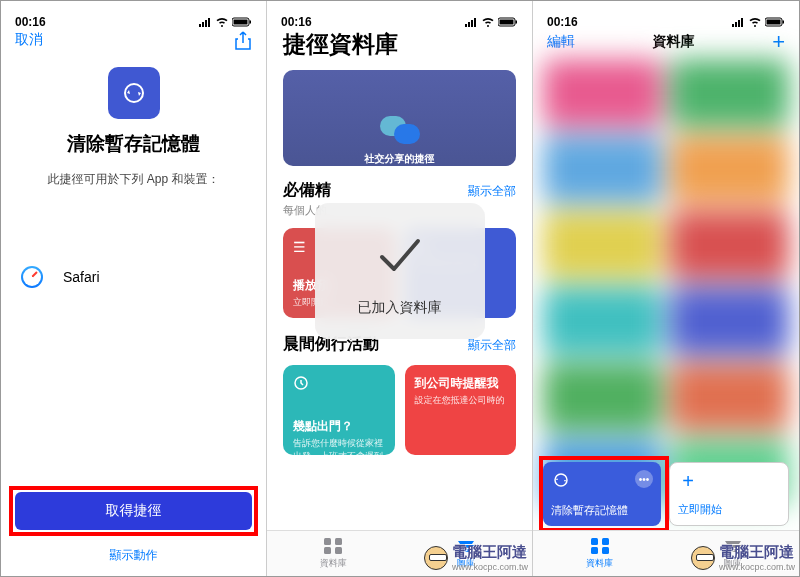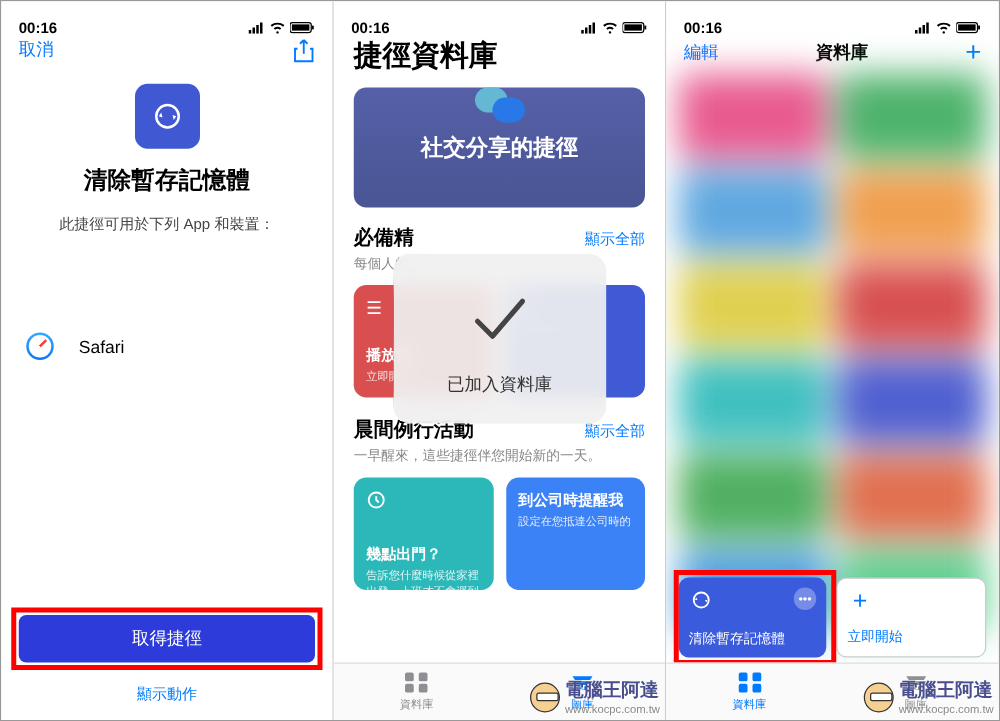--- a/index.html
+++ b/index.html
@@ -17,21 +17,21 @@
 .s1-sub { text-align: center; font-size: 12px; color: #444; margin-top: 14px; padding: 0 20px; }
 .s1-safari { display: flex; align-items: center; gap: 20px; padding: 8px 20px; margin-top: 70px; font-size: 14px; }
 .safari-icon { width: 22px; height: 22px; border-radius: 50%; background: linear-gradient(#34aaff,#0b78ff); position: relative; }
 .safari-icon::after { content: ""; position: absolute; inset: 2px; border-radius: 50%; background: #fff; }
 .safari-icon::before { content: ""; position: absolute; left: 50%; top: 50%; width: 2px; height: 14px; background: linear-gradient(#ff3b30 50%, #fff 50%); transform: translate(-50%,-50%) rotate(45deg); z-index: 2; }
 .s1-btn { position: absolute; bottom: 46px; left: 14px; right: 14px; height: 38px; background: #2d3bdb; color: #fff; border-radius: 6px; display: flex; align-items: center; justify-content: center; font-size: 14px; font-weight: 500; }
 .red-box-1 { position: absolute; bottom: 40px; left: 8px; right: 8px; height: 50px; border: 4px solid #ff0000; }
 .s1-hint { position: absolute; bottom: 12px; left: 0; right: 0; text-align: center; font-size: 12px; color: #007aff; }
 
 .s2-title { font-size: 23px; font-weight: 700; padding: 4px 16px 10px; }
-.s2-banner { margin: 0 16px 14px; height: 96px; background: linear-gradient(#5560a8,#4a5594); border-radius: 10px; color: #fff; display: flex; flex-direction: column; align-items: center; justify-content: flex-start; font-size: 18px; font-weight: 600; position: relative; }
+.s2-banner { margin: 0 16px 14px; height: 96px; background: linear-gradient(#5560a8,#4a5594); border-radius: 10px; color: #fff; display: flex; flex-direction: column; align-items: center; justify-content: flex-end; font-size: 10px; font-weight: 600; position: relative; }
 .banner-bubble { width: 40px; height: 28px; position: relative; margin-bottom: 8px; }
 .banner-bubble::before { content: ""; position: absolute; left: 0; top: 0; width: 26px; height: 20px; background: #64b8d4; border-radius: 10px; }
 .banner-bubble::after { content: ""; position: absolute; right: 0; bottom: 0; width: 26px; height: 20px; background: #2878e8; border-radius: 10px; }
 .s2-section { padding: 0 16px; }
 .s2-sh { display: flex; justify-content: space-between; align-items: baseline; }
 .s2-sh-t { font-size: 16px; font-weight: 700; }
 .s2-sh-sub { font-size: 11px; color: #888; margin-top: 2px; }
 .s2-link { color: #007aff; font-size: 12px; }
 .s2-cards { display: flex; gap: 10px; margin-top: 10px; }
 .card { flex: 1; border-radius: 10px; padding: 10px; color: #fff; height: 90px; position: relative; }
@@ -160,33 +160,32 @@
         <div class="card-t">線</div>
         <div class="card-s">導問路線的路線</div>
       </div>
     </div>
   </div>
   <div class="s2-section s2-sec2">
     <div class="s2-sh">
       <span class="s2-sh-t">晨間例行活動</span>
       <span class="s2-link">顯示全部</span>
     </div>
-    <div class="s2-sh-sub">一早醒來，這些捷徑伴您開始新的一天。</div>
     <div class="s2-cards">
       <div class="card card-teal">
         <span class="card-icon">
           <svg width="16" height="16" viewBox="0 0 16 16">
                 <circle cx="8" cy="8" r="6" fill="none" stroke="#fff" stroke-width="1.5"></circle>
                 <path d="M8 5v3l2 2" stroke="#fff" stroke-width="1.5" fill="none"></path>
               </svg>
         </span>
         <div class="card-t">幾點出門？</div>
         <div class="card-s">告訴您什麼時候從家裡出發，上班才不會遲到</div>
       </div>
-      <div class="card" style="background:#3b82f6">
+      <div class="card" style="background:#ef4444">
         <div class="card-t">到公司時提醒我</div>
         <div class="card-s">設定在您抵達公司時的</div>
       </div>
     </div>
   </div>
 
   <div class="toast">
     <svg width="60" height="60" viewBox="0 0 60 60">
           <path d="M12 32l12 12 24-28" fill="none" stroke="#444" stroke-width="4" stroke-linecap="round" stroke-linejoin="round"></path>
         </svg>

